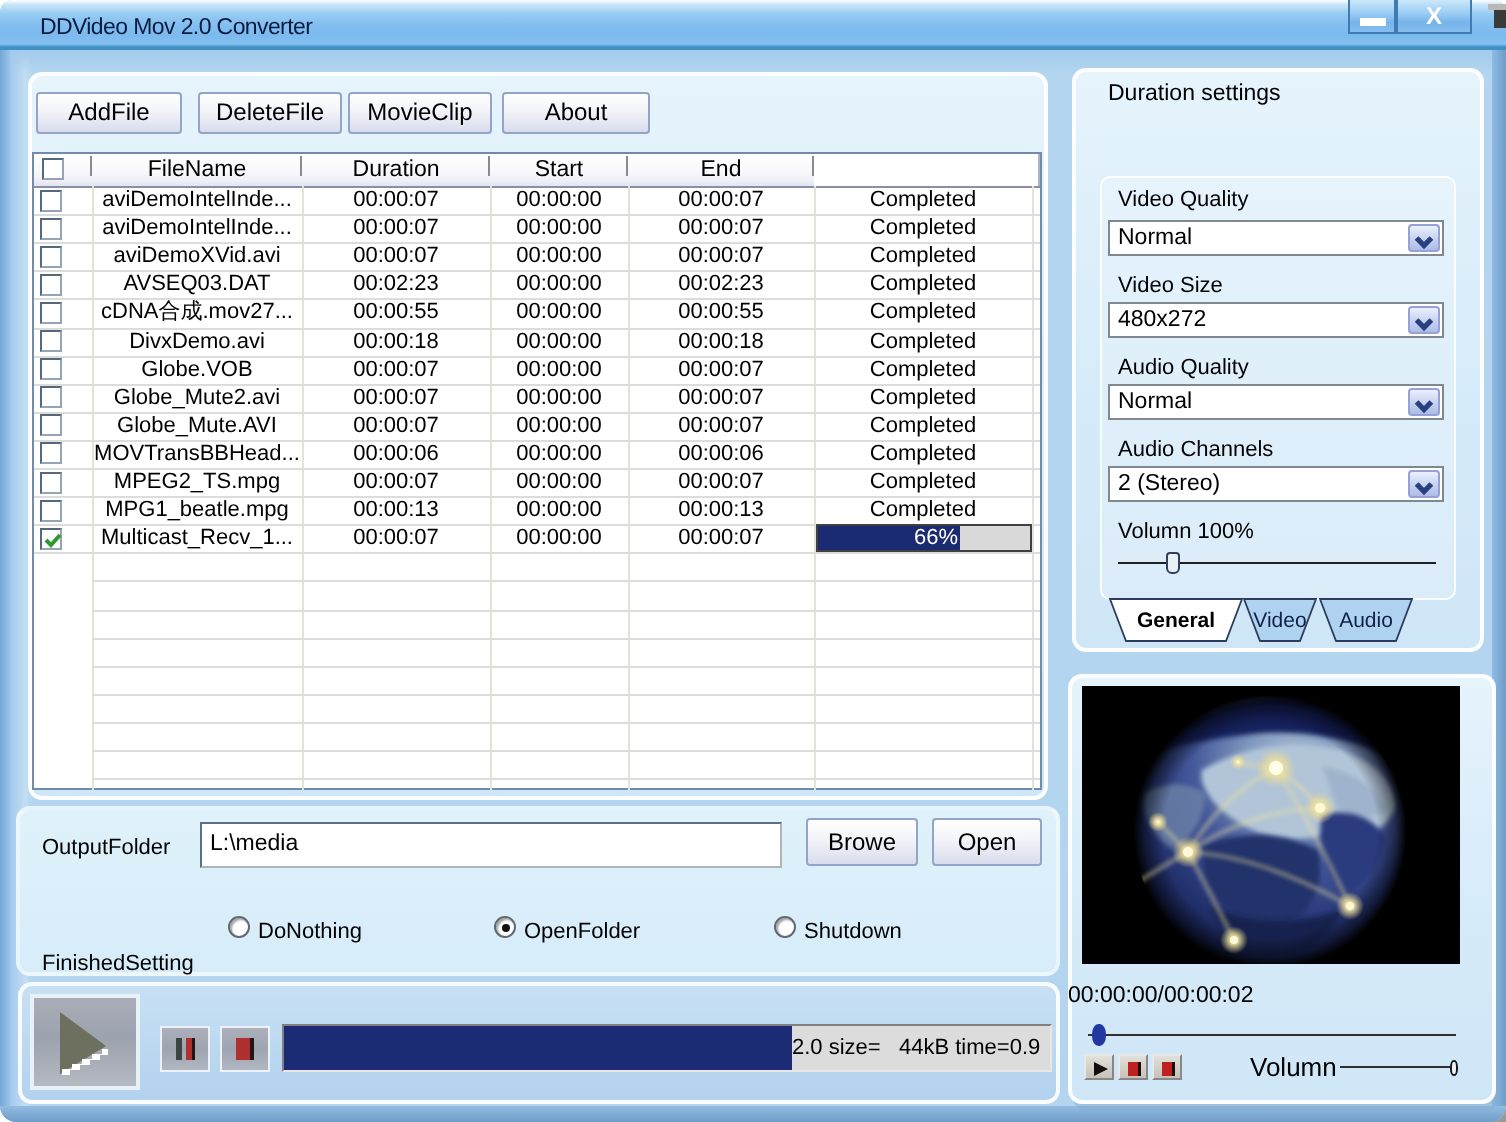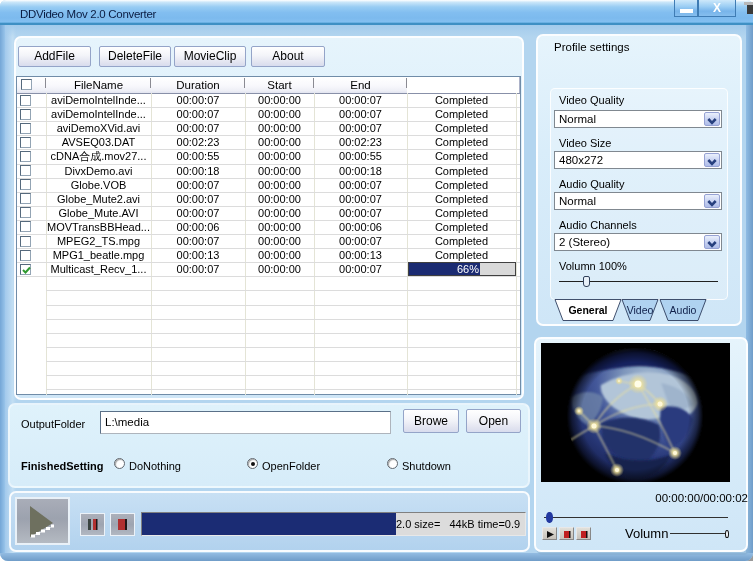--- a/index.html
+++ b/index.html
@@ -247,21 +247,21 @@
 <div class="abs" style="left:29px;top:312.1px;width:474px;height:1px;background:#DCDCDC;"></div>
 </div>
 
   <div class="abs" style="left:21px;top:418px;font-size:11px;">OutputFolder</div>
   <div class="abs" style="left:100px;top:411px;width:291px;height:23px;background:#fff;border:1px solid #5A7088;border-right-color:#AEB4BC;border-bottom-color:#AEB4BC;">
     <div class="abs" style="left:4px;top:4px;font-size:11.5px;">L:\media</div>
   </div>
   <div class="abs btn" style="left:403px;top:409px;width:56px;height:24px;line-height:22px;border-radius:2px;">Browe</div>
   <div class="abs btn" style="left:466px;top:409px;width:55px;height:24px;line-height:22px;border-radius:2px;">Open</div>
 
-  <div class="abs" style="left:21px;top:460px;font-size:11px;font-weight:bold;">FinishedSetting</div>
+  <div class="abs" style="left:21px;top:476px;font-size:11px;">FinishedSetting</div>
   <div class="abs radio" style="left:114px;top:458px;"></div>
   <div class="abs" style="left:129px;top:460px;font-size:11px;">DoNothing</div>
   <div class="abs radio rsel" style="left:247px;top:458px;"></div>
   <div class="abs" style="left:262px;top:460px;font-size:11px;">OpenFolder</div>
   <div class="abs radio" style="left:387px;top:458px;"></div>
   <div class="abs" style="left:402px;top:460px;font-size:11px;">Shutdown</div>
 
   <div class="abs" style="left:15px;top:497px;width:55px;height:48px;border:2px solid #E9F1F8;background:linear-gradient(180deg,#A9ADB8 0%,#9CA2AE 45%,#A7ACB6 70%,#B4BAC2 100%);">
     <svg width="51" height="44" viewBox="0 0 51 44">
         <path d="M13 7 L36 24 L13 38 Z" fill="#6E705F"></path>
@@ -280,21 +280,21 @@
         <rect x="6" y="4" width="8" height="11" fill="#B03030"></rect>
         <rect x="13" y="4" width="2" height="11" fill="#201818"></rect>
       </svg>
   </div>
   <div class="abs" style="left:141px;top:512px;width:385px;height:24px;background:#DCDCDC;border:1px solid #808080;border-right-color:#E8E8E8;border-bottom-color:#E8E8E8;overflow:hidden;white-space:nowrap;font-size:11px;">
     <div class="abs" style="left:0;top:0;width:254px;height:22px;background:#1B2C74;"></div>
     <div class="abs" style="left:254px;top:5px;">2.0 size=&nbsp;&nbsp;&nbsp;44kB time=0.9</div>
   </div>
 
   <div class="abs" style="left:550px;top:88px;width:178px;height:212px;border:1px solid rgba(255,255,255,0.85);border-radius:5px;background:rgba(255,255,255,0.22);"></div>
-  <div class="abs" style="left:554px;top:41px;font-size:11.5px;">Profile settings</div>
+  <div class="abs" style="left:554px;top:41px;font-size:11.5px;">Duration settings</div>
   <div class="abs" style="left:559px;top:94px;font-size:11px;">Video Quality</div>
   <div class="abs combo" style="left:554px;top:110px;width:168px;height:18px;">
       <span class="ct">Normal</span>
       <span class="cbtn">
         <svg width="10" height="7" viewBox="0 0 10 7">
           <path d="M1.3 1 L5 4.8 L8.7 1" stroke="#27407E" stroke-width="2.6" fill="none"></path>
         </svg>
       </span>
     </div>
   <div class="abs" style="left:559px;top:137px;font-size:11px;">Video Size</div>
@@ -395,21 +395,21 @@
       <circle cx="53" cy="83" r="8" fill="url(#node)"></circle>
       <circle cx="53" cy="83" r="2.5" fill="#FFF8D8"></circle>
       <circle cx="134" cy="110" r="7" fill="url(#node)"></circle>
       <circle cx="134" cy="110" r="2" fill="#FFF8D8"></circle>
       <circle cx="76" cy="127" r="7" fill="url(#node)"></circle>
       <circle cx="76" cy="127" r="2" fill="#FFF8D8"></circle>
       <circle cx="38" cy="68" r="5" fill="url(#node)"></circle>
       <circle cx="78" cy="38" r="4" fill="url(#node)"></circle>
     </svg>
   </div>
-  <div class="abs" style="left:534px;top:492px;width:214px;text-align:right;font-size:11.5px;">00:00:00/00:00:02</div>
+  <div class="abs" style="left:534px;top:492px;width:214px;text-align:left;font-size:11.5px;">00:00:00/00:00:02</div>
   <div class="abs" style="left:544px;top:517px;width:184px;height:1px;background:#303030;"></div>
   <div class="abs" style="left:546px;top:512px;width:7px;height:11px;background:#2238A0;border-radius:45%;"></div>
   <div class="abs psbtn" style="left:542px;top:527px;"><svg width="15" height="13" viewBox="0 0 15 13">
         <path d="M4 3 L11 6.5 L4 10 Z" fill="#101010"></path>
       </svg></div>
   <div class="abs psbtn" style="left:559px;top:527px;"><svg width="15" height="13" viewBox="0 0 15 13">
         <rect x="4" y="3" width="6" height="7" fill="#C02020"></rect>
         <rect x="9" y="3" width="1.5" height="7" fill="#181010"></rect>
       </svg></div>
   <div class="abs psbtn" style="left:576px;top:527px;"><svg width="15" height="13" viewBox="0 0 15 13">

